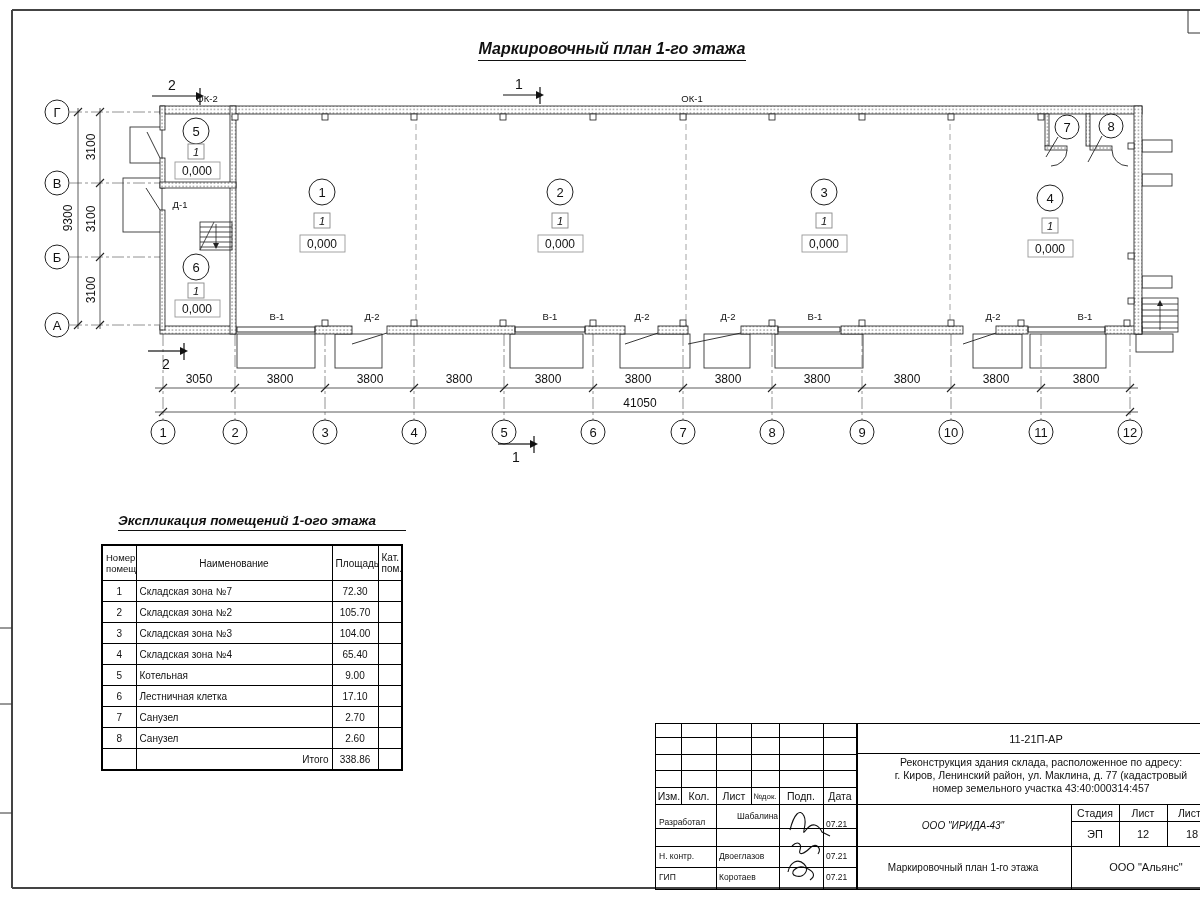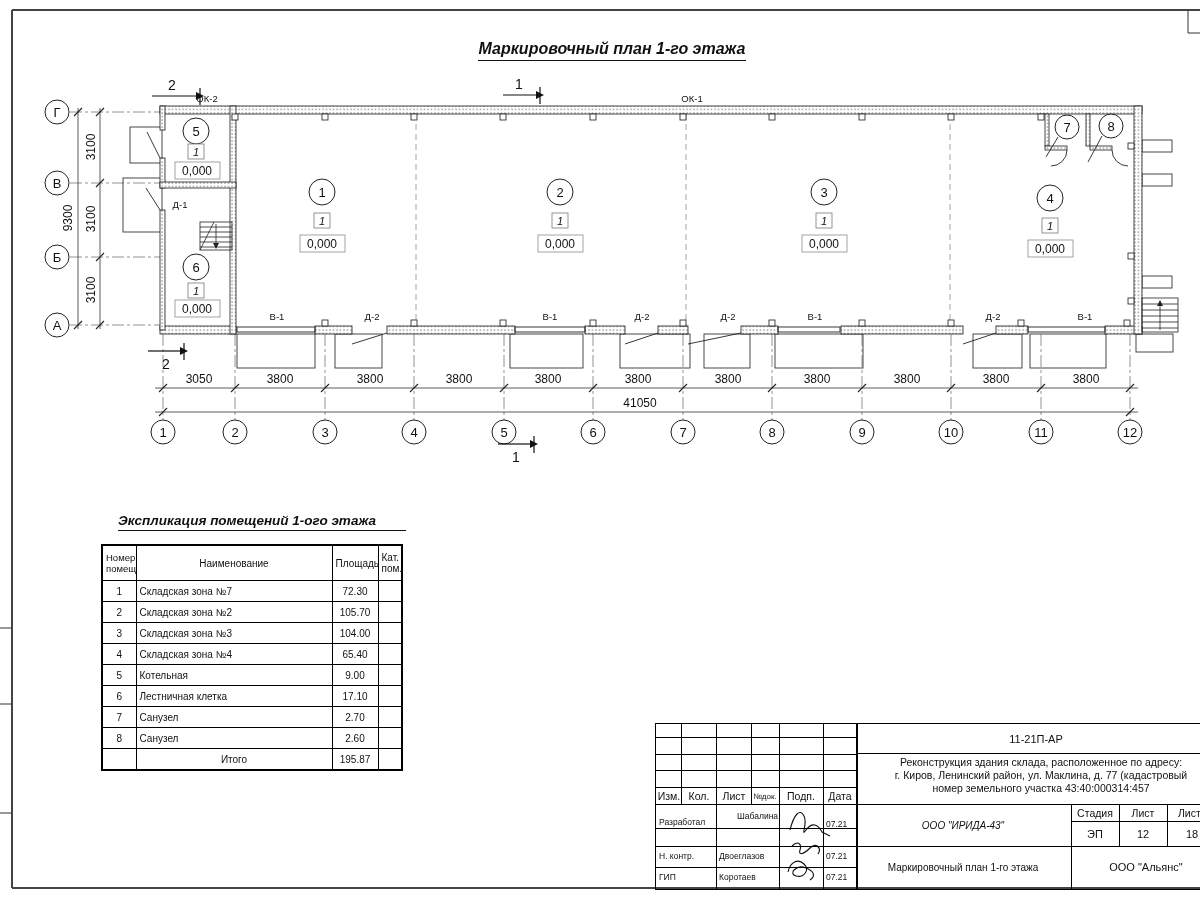--- a/index.html
+++ b/index.html
@@ -11,21 +11,21 @@
     border-bottom:1.5px solid #111;padding-bottom:2px;text-align:center;}
   .expl-title{font-size:13.5px;font-weight:bold;font-style:italic;
     border-bottom:1.5px solid #111;padding-bottom:2px;text-align:left;}
   
   table.expl{border-collapse:collapse;table-layout:fixed;width:300px;
     border:2px solid #000;}
   table.expl th,table.expl td{border:1px solid #000;padding:0 3px;
     font-size:10px;font-weight:normal;overflow:hidden;white-space:pre-line;}
   table.expl th{height:34px;text-align:center;}
   table.expl td{height:20px;}
-  .c{text-align:center;} .r{text-align:center;} .l{text-align:left;}
+  .c{text-align:center;} .r{text-align:right;} .l{text-align:left;}
   
   .tb{left:655px;top:723px;width:613px;height:165px;border:1.6px solid #000;}
   .tb .ln{position:absolute;background:#000;}
   .tb .txt{position:absolute;white-space:nowrap;}
   .tb .ctr{transform:translate(-50%,-50%);}
   .f8{font-size:8.5px;} .f10{font-size:10px;} .f10i{font-size:10px;font-style:italic;}
   .f11{font-size:11px;} .f105{font-size:10.5px;}
 </style>
 </head>
 <body>
@@ -435,21 +435,21 @@
   </tr>
   <tr>
     <td class="c">8</td>
     <td class="l">Санузел</td>
     <td class="c">2.60</td>
     <td></td>
   </tr>
   <tr>
     <td></td>
     <td class="r">Итого</td>
-    <td class="c">195.87</td>
+    <td class="c">338.86</td>
     <td></td>
   </tr>
 </tbody>
   </table>
 
 <div class="abs tb">
 
   <div class="ln" style="left:0;top:13px;width:200px;height:1px"></div>
   <div class="ln" style="left:0;top:30px;width:200px;height:1px"></div>
   <div class="ln" style="left:0;top:46px;width:200px;height:1px"></div>

